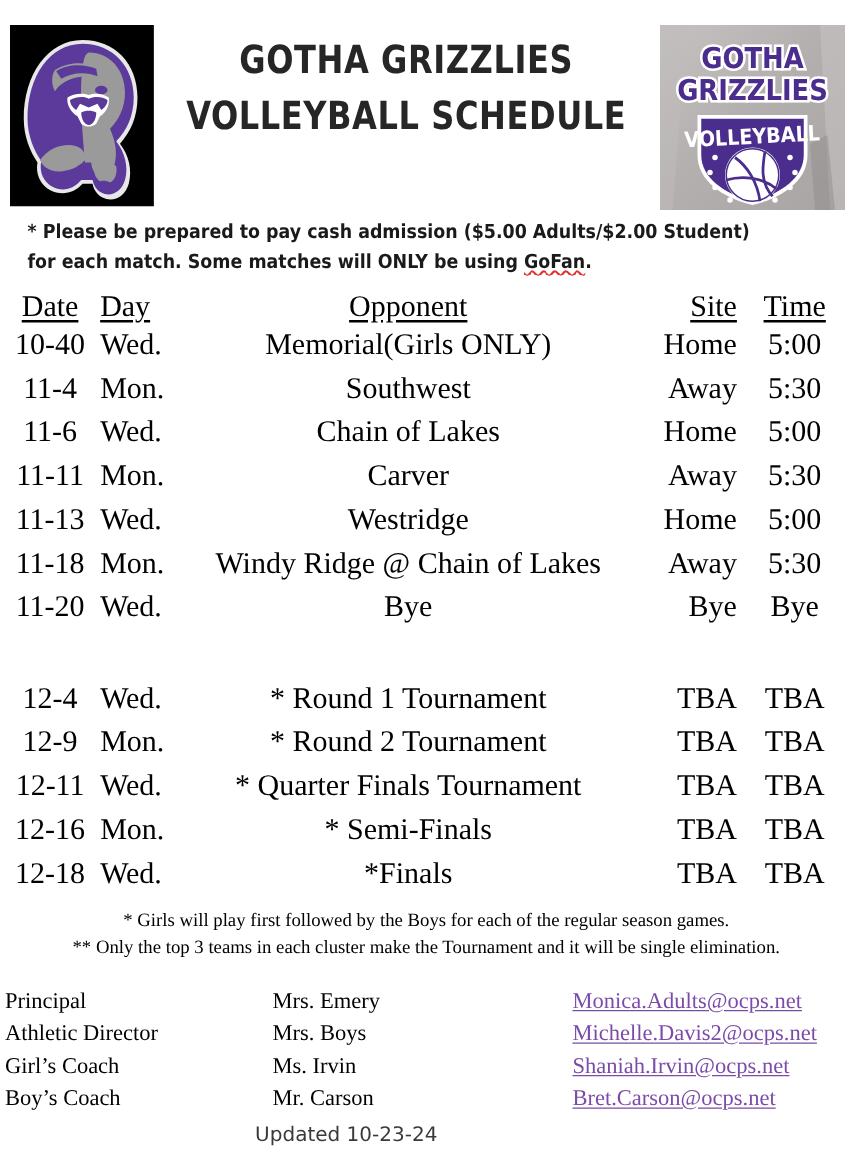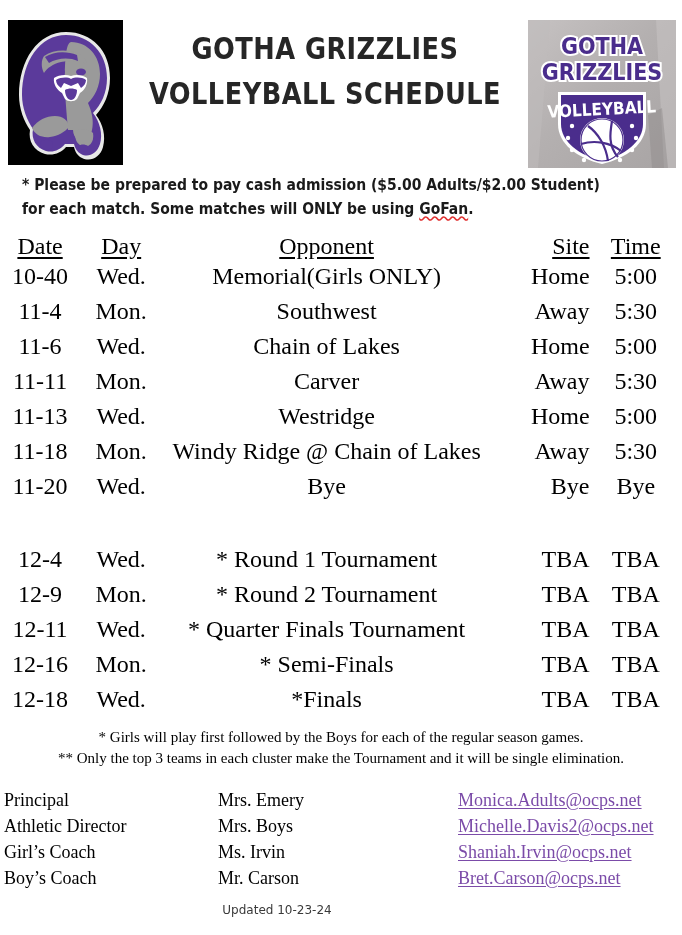--- a/index.html
+++ b/index.html
@@ -93,21 +93,21 @@
   .schedule thead th {
     height: 30px;
     font-weight: normal;
   }
   .schedule thead th span {
     text-decoration: underline;
     text-underline-offset: 3px;
   }
 
   .col-date  { width: 78px;  text-align: center; }
-  .col-day   { width: 80px;  text-align: center; }
+  .col-day   { width: 80px;  text-align: left; }
   .col-opp   { width: 320px; text-align: center; }
   .col-site  { width: 96px;  text-align: right; }
   .col-time  { width: 90px;  text-align: center; }
 
   .schedule tbody tr { height: 35px; }
   .schedule tbody tr.spacer-row { height: 38px; }
 
   
   .footnotes {
     margin-top: 6px;
@@ -139,21 +139,21 @@
   }
 
   
   .footer {
     position: absolute;
     left: 0;
     bottom: 18px;
     width: 554px;
     text-align: center;
     font-family: "DejaVu Sans", "Liberation Sans", sans-serif;
-    font-size: 12px;
+    font-size: 16px;
     color: #3a3a3a;
   }
 </style>
 </head>
 <body>
 
 <div class="header">
 
   <div class="logo-bear">
     <svg viewBox="0 0 115 145" xmlns="http://www.w3.org/2000/svg">

